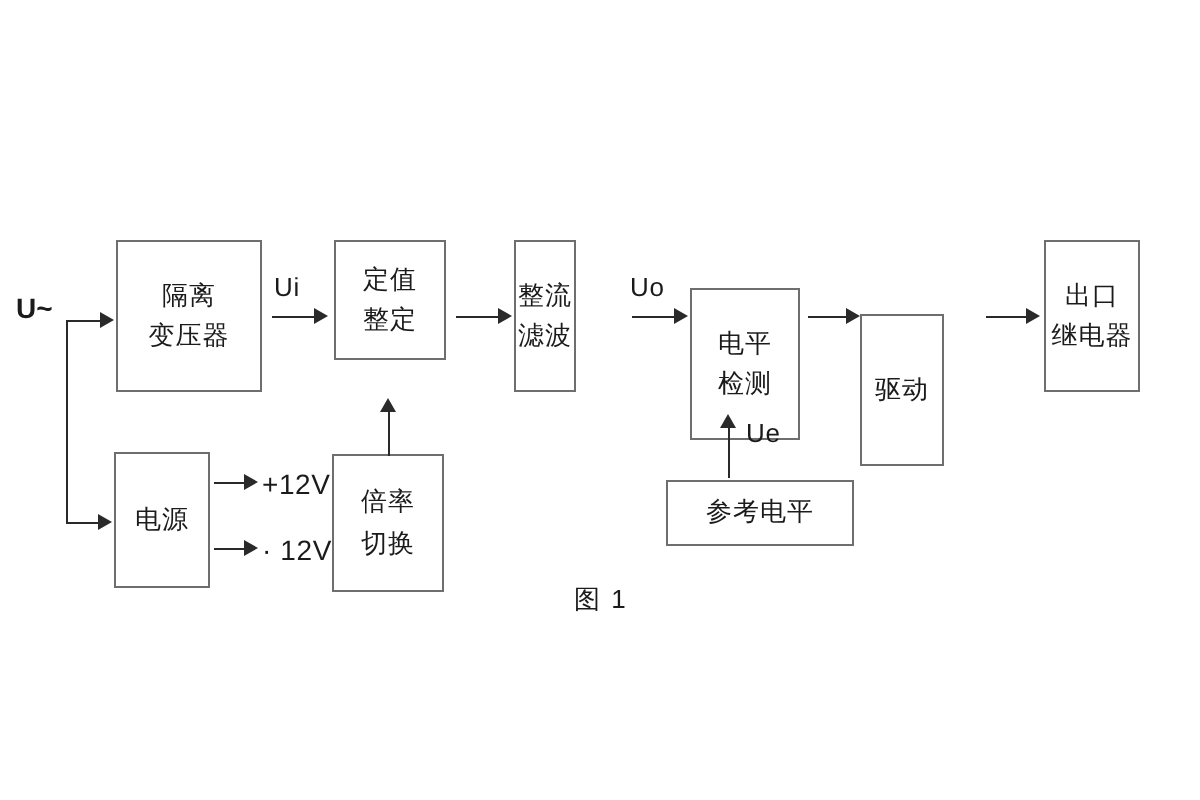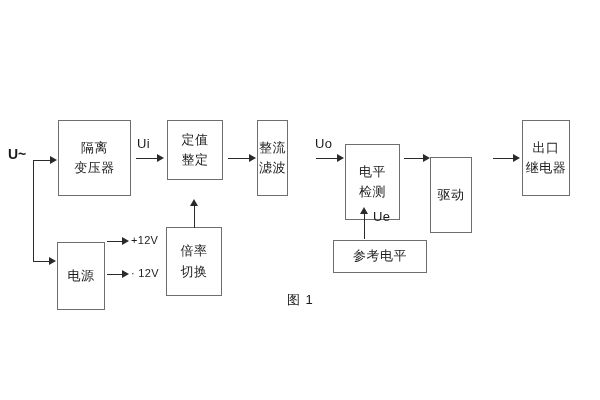--- a/index.html
+++ b/index.html
@@ -64,21 +64,21 @@
   
   .lbl {
     position: absolute;
     color: #1b1b1b;
     font-size: 12.5px;
     white-space: nowrap;
     letter-spacing: 0.3px;
   }
   .lbl-sig { font-size: 13px; }
   .lbl-src { font-size: 14px; font-weight: bold; letter-spacing: 0px; }
-  .lbl-rail { font-size: 11px; }
+  .lbl-rail { font-size: 14px; }
   .caption {
     position: absolute;
     color: #1b1b1b;
     font-size: 13px;
     letter-spacing: 1px;
     white-space: nowrap;
   }
 </style>
 </head>
 <body>
@@ -136,21 +136,21 @@
   <div class="lbl lbl-sig" style="left:315px; top:136px;">Uo</div>
   <div class="hline" style="left:316px; top:158px; width:22px;"></div>
   <div class="ah-right" style="left:337px; top:154px;"></div>
 
   <div class="hline" style="left:404px; top:158px; width:22px;"></div>
   <div class="ah-right" style="left:423px; top:154px;"></div>
 
   <div class="hline" style="left:493px; top:158px; width:23px;"></div>
   <div class="ah-right" style="left:513px; top:154px;"></div>
 
-  <div class="box" style="left:57px; top:226px; width:48px; height:68px;margin-top:16px;">
+  <div class="box" style="left:57px; top:226px; width:48px; height:68px;">
     <span class="ln">电源</span>
   </div>
 
   <div class="box" style="left:166px; top:227px; width:56px; height:69px;">
     <span class="ln">倍率</span>
     <span class="ln">切换</span>
   </div>
 
   <div class="box" style="left:333px; top:240px; width:94px; height:33px;">
     <span class="ln">参考电平</span>

